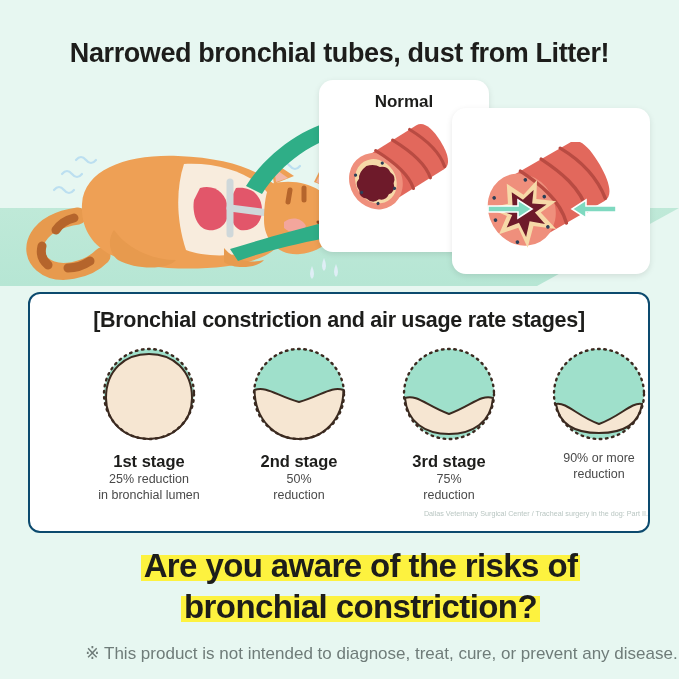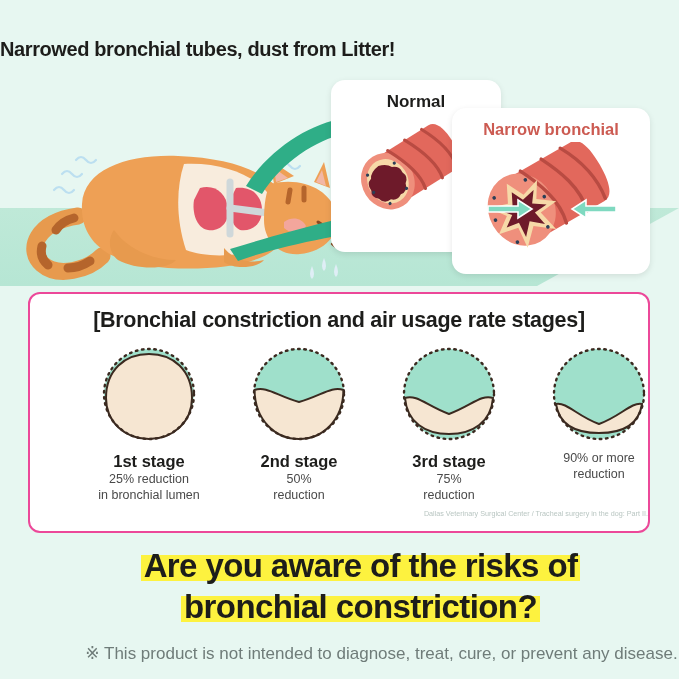--- a/index.html
+++ b/index.html
@@ -8,21 +8,22 @@
     background:#e7f7f1;
     font-family:"Liberation Sans","DejaVu Sans",sans-serif;
     overflow:hidden;
     position:relative;
   }
   #root{position:absolute;inset:0;}
 
   
   .headline{
     position:absolute;top:38px;left:0;width:679px;
-    font-size:20px;font-weight:bold;color:#1d1d1b;
+    text-align:center;
+    font-size:27px;font-weight:bold;color:#1d1d1b;
     letter-spacing:-0.4px;
   }
 
   
   .shelf{
     position:absolute;left:0;top:208px;width:679px;height:78px;
     background:linear-gradient(180deg,#bfe9d8 0%,#b6e6d4 100%);
   }
   .shelf-bevel{
     position:absolute;left:537px;top:208px;width:142px;height:78px;
@@ -35,36 +36,36 @@
 
   
   .arrow-svg{position:absolute;left:240px;top:90px;width:300px;height:140px;}
   .arrow-svg2{position:absolute;left:230px;top:175px;width:300px;height:90px;}
 
   
   .card{
     position:absolute;background:#ffffff;border-radius:14px;
     box-shadow:0 2px 6px rgba(0,0,0,.10);
   }
-  #card-normal{left:331px;top:80px;width:170px;height:172px;}
+  #card-normal{left:319px;top:80px;width:170px;height:172px;}
   #card-narrow{left:452px;top:108px;width:198px;height:166px;}
   .card-title{
     position:absolute;left:0;width:100%;text-align:center;
     font-weight:bold;
   }
   #card-normal .card-title{top:12px;font-size:17px;color:#1d1d1b;}
   #card-narrow .card-title{top:12px;font-size:16.5px;color:#cc5b52;}
   .tube{position:absolute;}
   #tube-normal{left:20px;top:36px;width:130px;height:126px;}
   #tube-narrow{left:24px;top:34px;width:152px;height:128px;}
 
   
   .panel{
     position:absolute;left:28px;top:292px;width:622px;height:241px;
-    background:#ffffff;border:2px solid #ec4899;border-radius:12px;
+    background:#ffffff;border:2px solid #0c4a6e;border-radius:12px;
     box-sizing:border-box;
   }
   .panel-title{
     position:absolute;left:0;top:14px;width:100%;
     text-align:center;font-size:21.5px;font-weight:bold;color:#1d1d1b;
     letter-spacing:-0.3px;
   }
   .stages{
     position:absolute;left:0;top:48px;width:100%;
     display:flex;justify-content:flex-start;align-items:flex-start;padding-left:44px;
@@ -214,21 +215,20 @@
             <circle cx="22" cy="52" r="1.6"></circle>
           <circle cx="30" cy="70" r="1.6"></circle>
             <circle cx="52" cy="66" r="1.6"></circle>
           <circle cx="55" cy="38" r="1.6"></circle>
         </g>
       </g>
     </svg>
   </div>
 
   <div class="card" id="card-narrow">
-    <div class="card-title">Narrow bronchial</div>
     <svg class="tube" id="tube-narrow" viewBox="0 0 152 128">
       <g transform="rotate(-30 76 64)">
         <path d="M48 18 L 124 18 C 134 18 138 32 138 52 C 138 72 134 86 124 86 L 48 86 Z" fill="#e2685c"></path>
         <ellipse cx="48" cy="52" rx="33" ry="37" fill="#ef8f7c"></ellipse>
         <g stroke="#b94b42" stroke-width="3.4" fill="none" stroke-linecap="round">
           <path d="M66 18 C 76 38 86 62 80 86"></path>
           <path d="M90 18 C 100 38 110 62 104 86"></path>
           <path d="M112 18 C 122 36 130 58 126 84"></path>
         </g>
 

